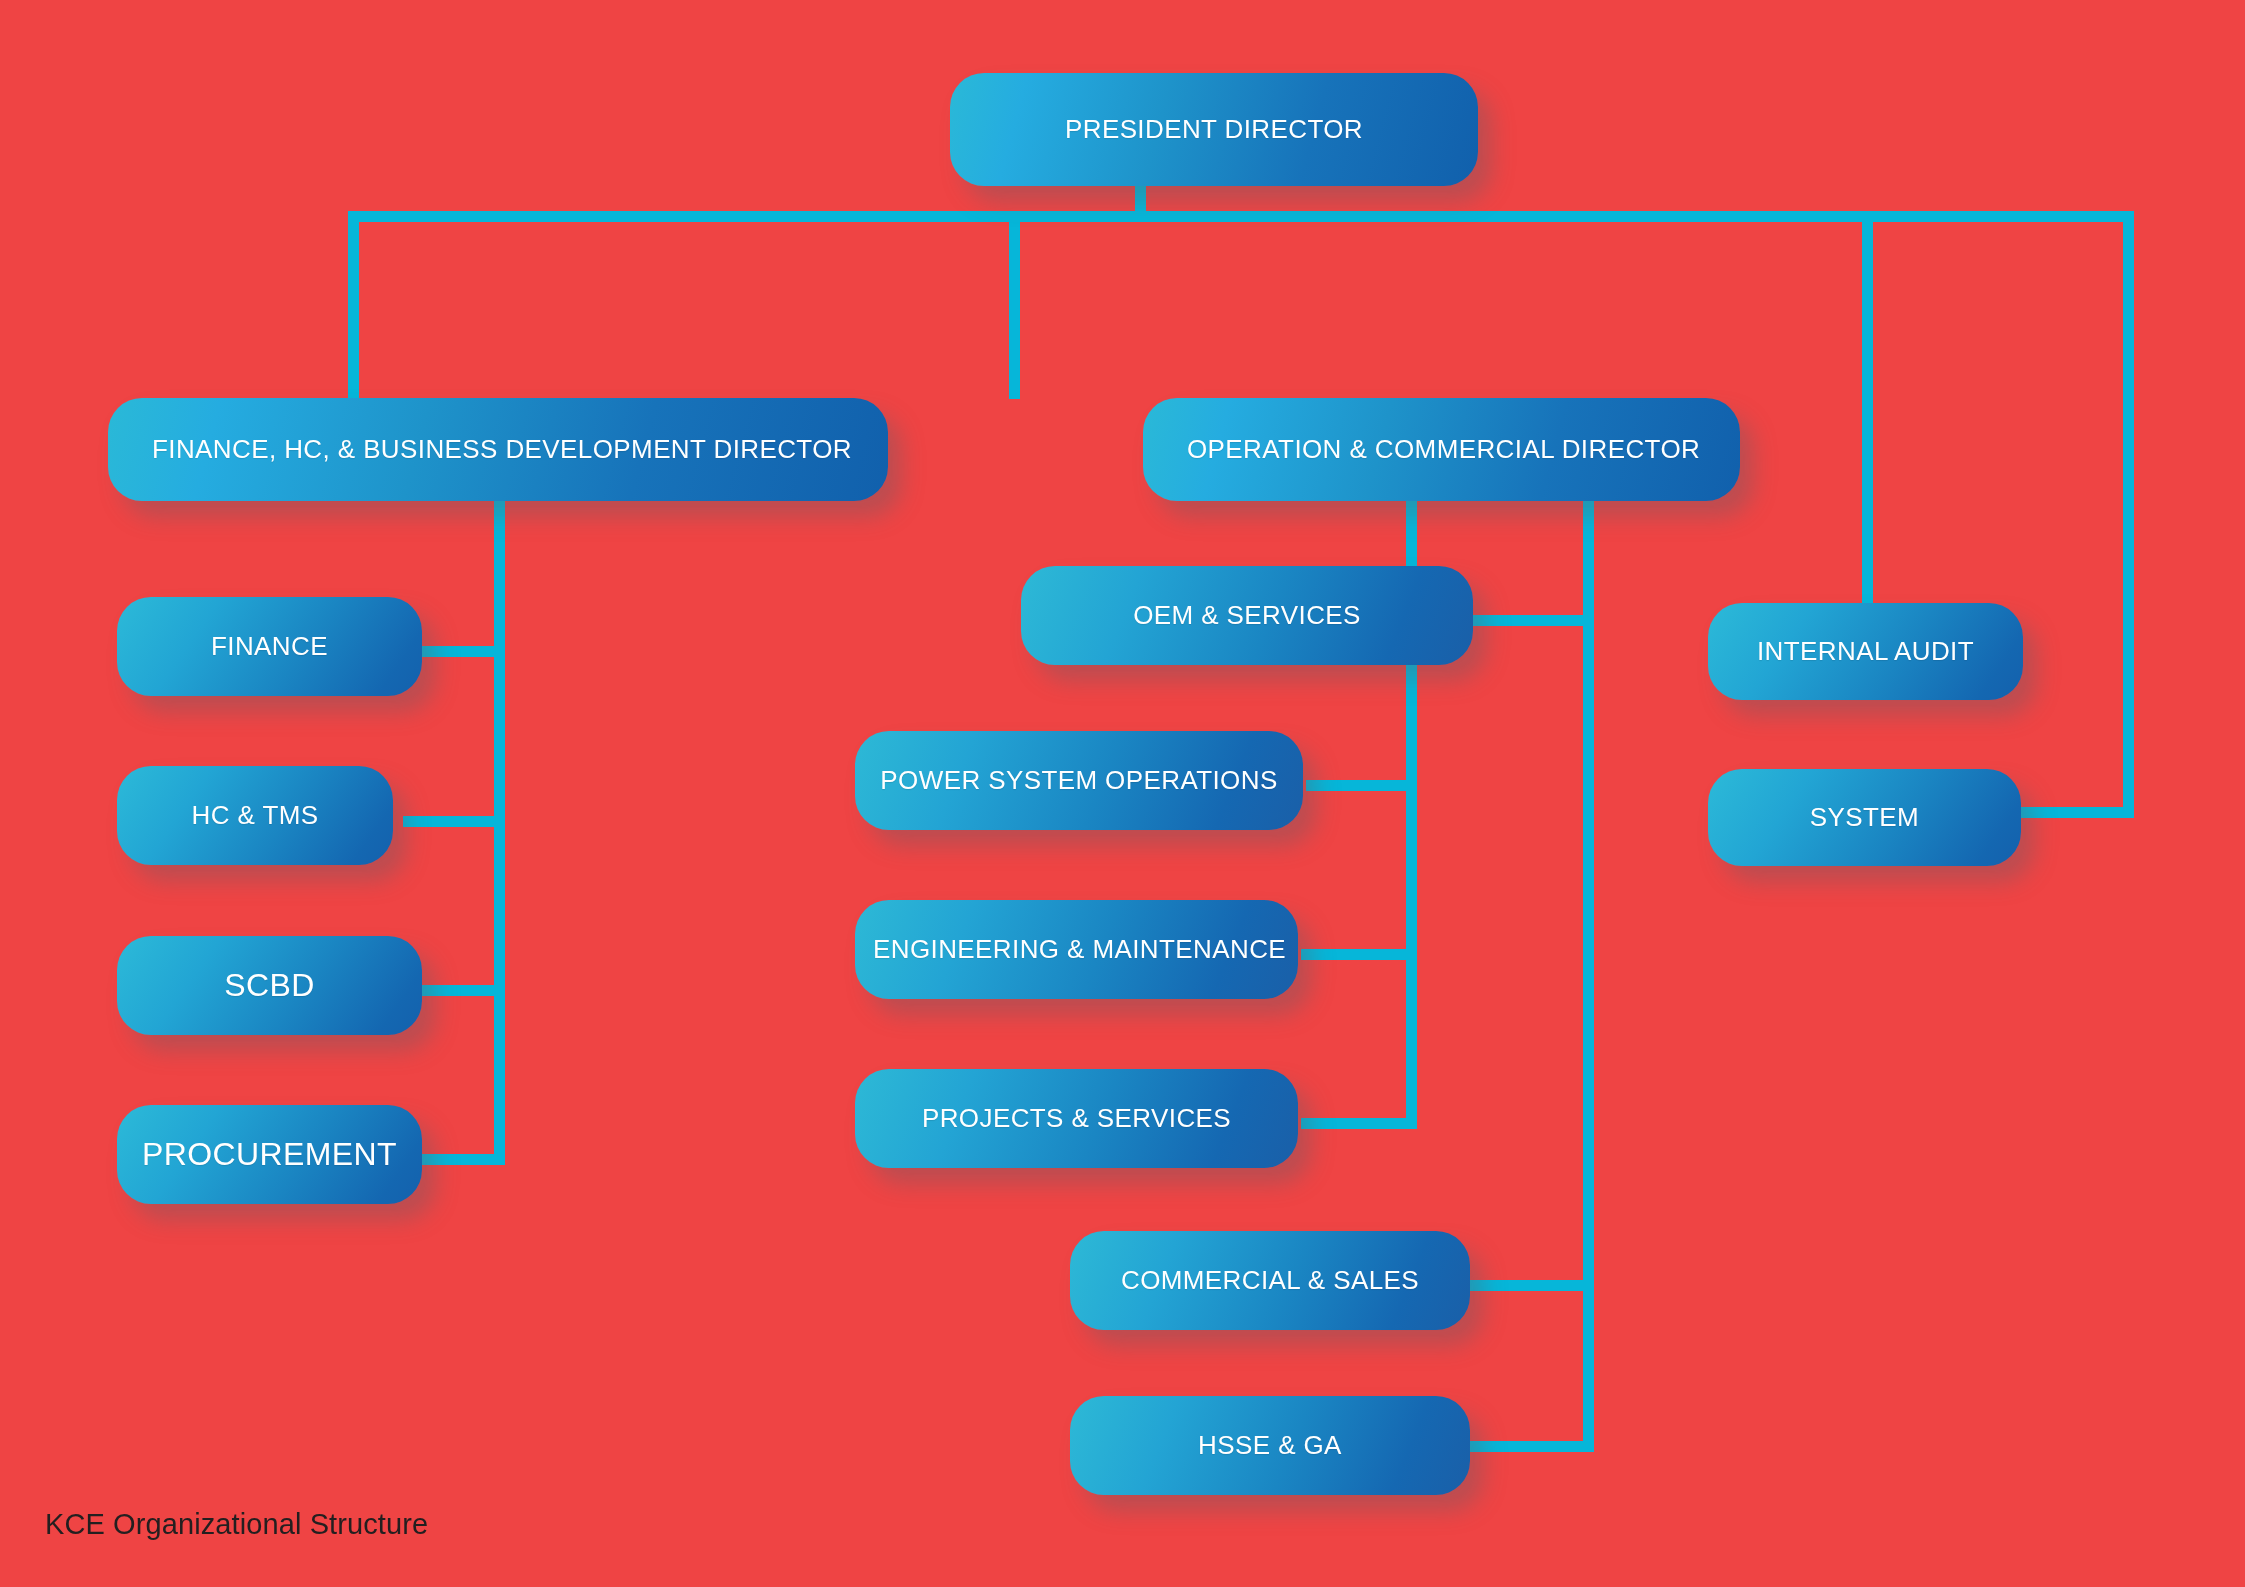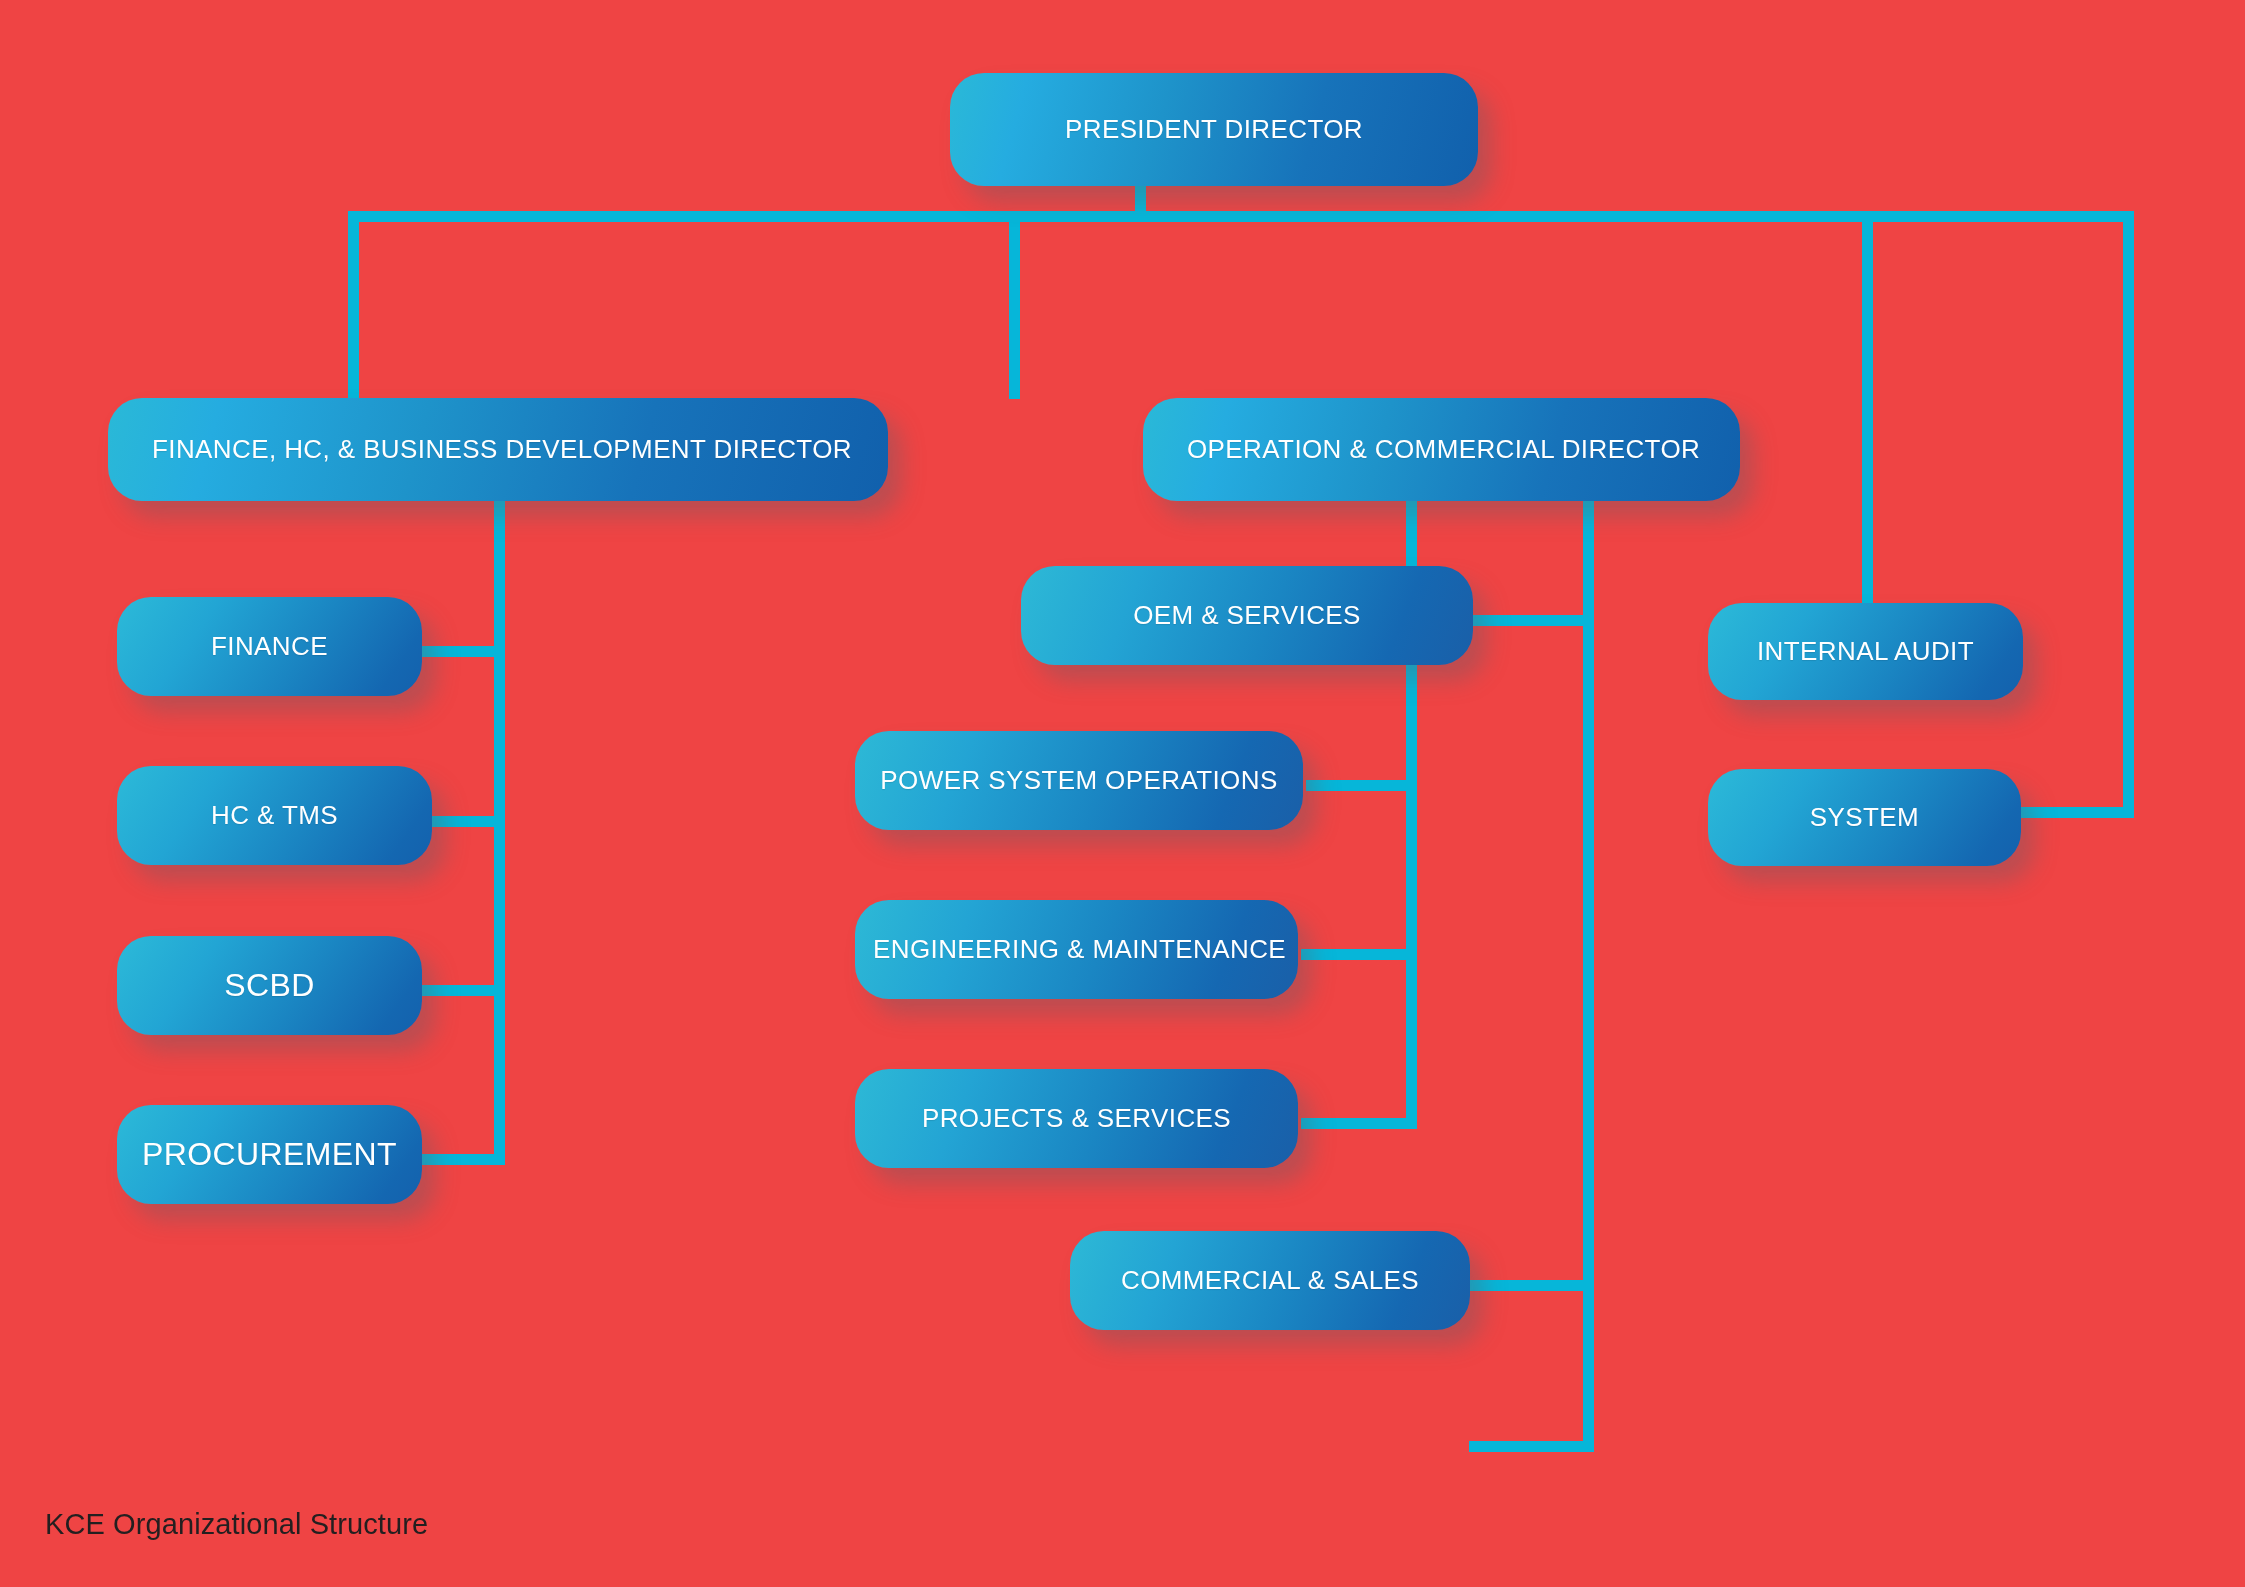--- a/index.html
+++ b/index.html
@@ -126,40 +126,43 @@
   </div>
 
   <div class="node g-small" style="left:1708px; top:769px; width:313px; height:97px;">
     <span class="label" style="font-size:26px; padding:0 18px;">SYSTEM</span>
   </div>
 
   <div class="node g-small" style="left:117px; top:597px; width:305px; height:99px;">
     <span class="label" style="font-size:26px; padding:0 18px;">FINANCE</span>
   </div>
 
-  <div class="node g-small" style="left:117px; top:766px; width:315px; height:99px;align-items:center;">
+  <div class="node g-small" style="left:117px; top:766px; width:276px; height:99px;align-items:center;">
     <span class="label" style="font-size:26px; padding:0 18px;">HC &amp; TMS</span>
   </div>
 
   <div class="node g-small" style="left:117px; top:936px; width:305px; height:99px;">
     <span class="label" style="font-size:32px; padding:0 18px;">SCBD</span>
   </div>
 
   <div class="node g-small" style="left:117px; top:1105px; width:305px; height:99px;">
     <span class="label" style="font-size:32px; padding:0 18px;">PROCUREMENT</span>
   </div>
 
   <div class="node g-mid" style="left:1021px; top:566px; width:452px; height:99px;">
     <span class="label" style="font-size:26px; padding:0 18px;">OEM &amp; SERVICES</span>
   </div>
 
   <div class="node g-mid" style="left:1070px; top:1231px; width:400px; height:99px;">
     <span class="label" style="font-size:26px; padding:0 18px;">COMMERCIAL &amp; SALES</span>
   </div>
 
+  <div class="node g-mid" style="left:1070px; top:1396px; width:400px; height:99px;">
+    <span class="label" style="font-size:26px; padding:0 18px;">HSSE &amp; GA</span>
+  </div>
 
   <div class="node g-mid" style="left:855px; top:731px; width:448px; height:99px;">
     <span class="label" style="font-size:26px; padding:0 18px;">POWER SYSTEM OPERATIONS</span>
   </div>
 
   <div class="node g-mid" style="left:855px; top:900px; width:443px; height:99px;">
     <span class="label" style="font-size:26px; padding:0 18px;">ENGINEERING &amp; MAINTENANCE</span>
   </div>
 
   <div class="node g-mid" style="left:855px; top:1069px; width:443px; height:99px;">

